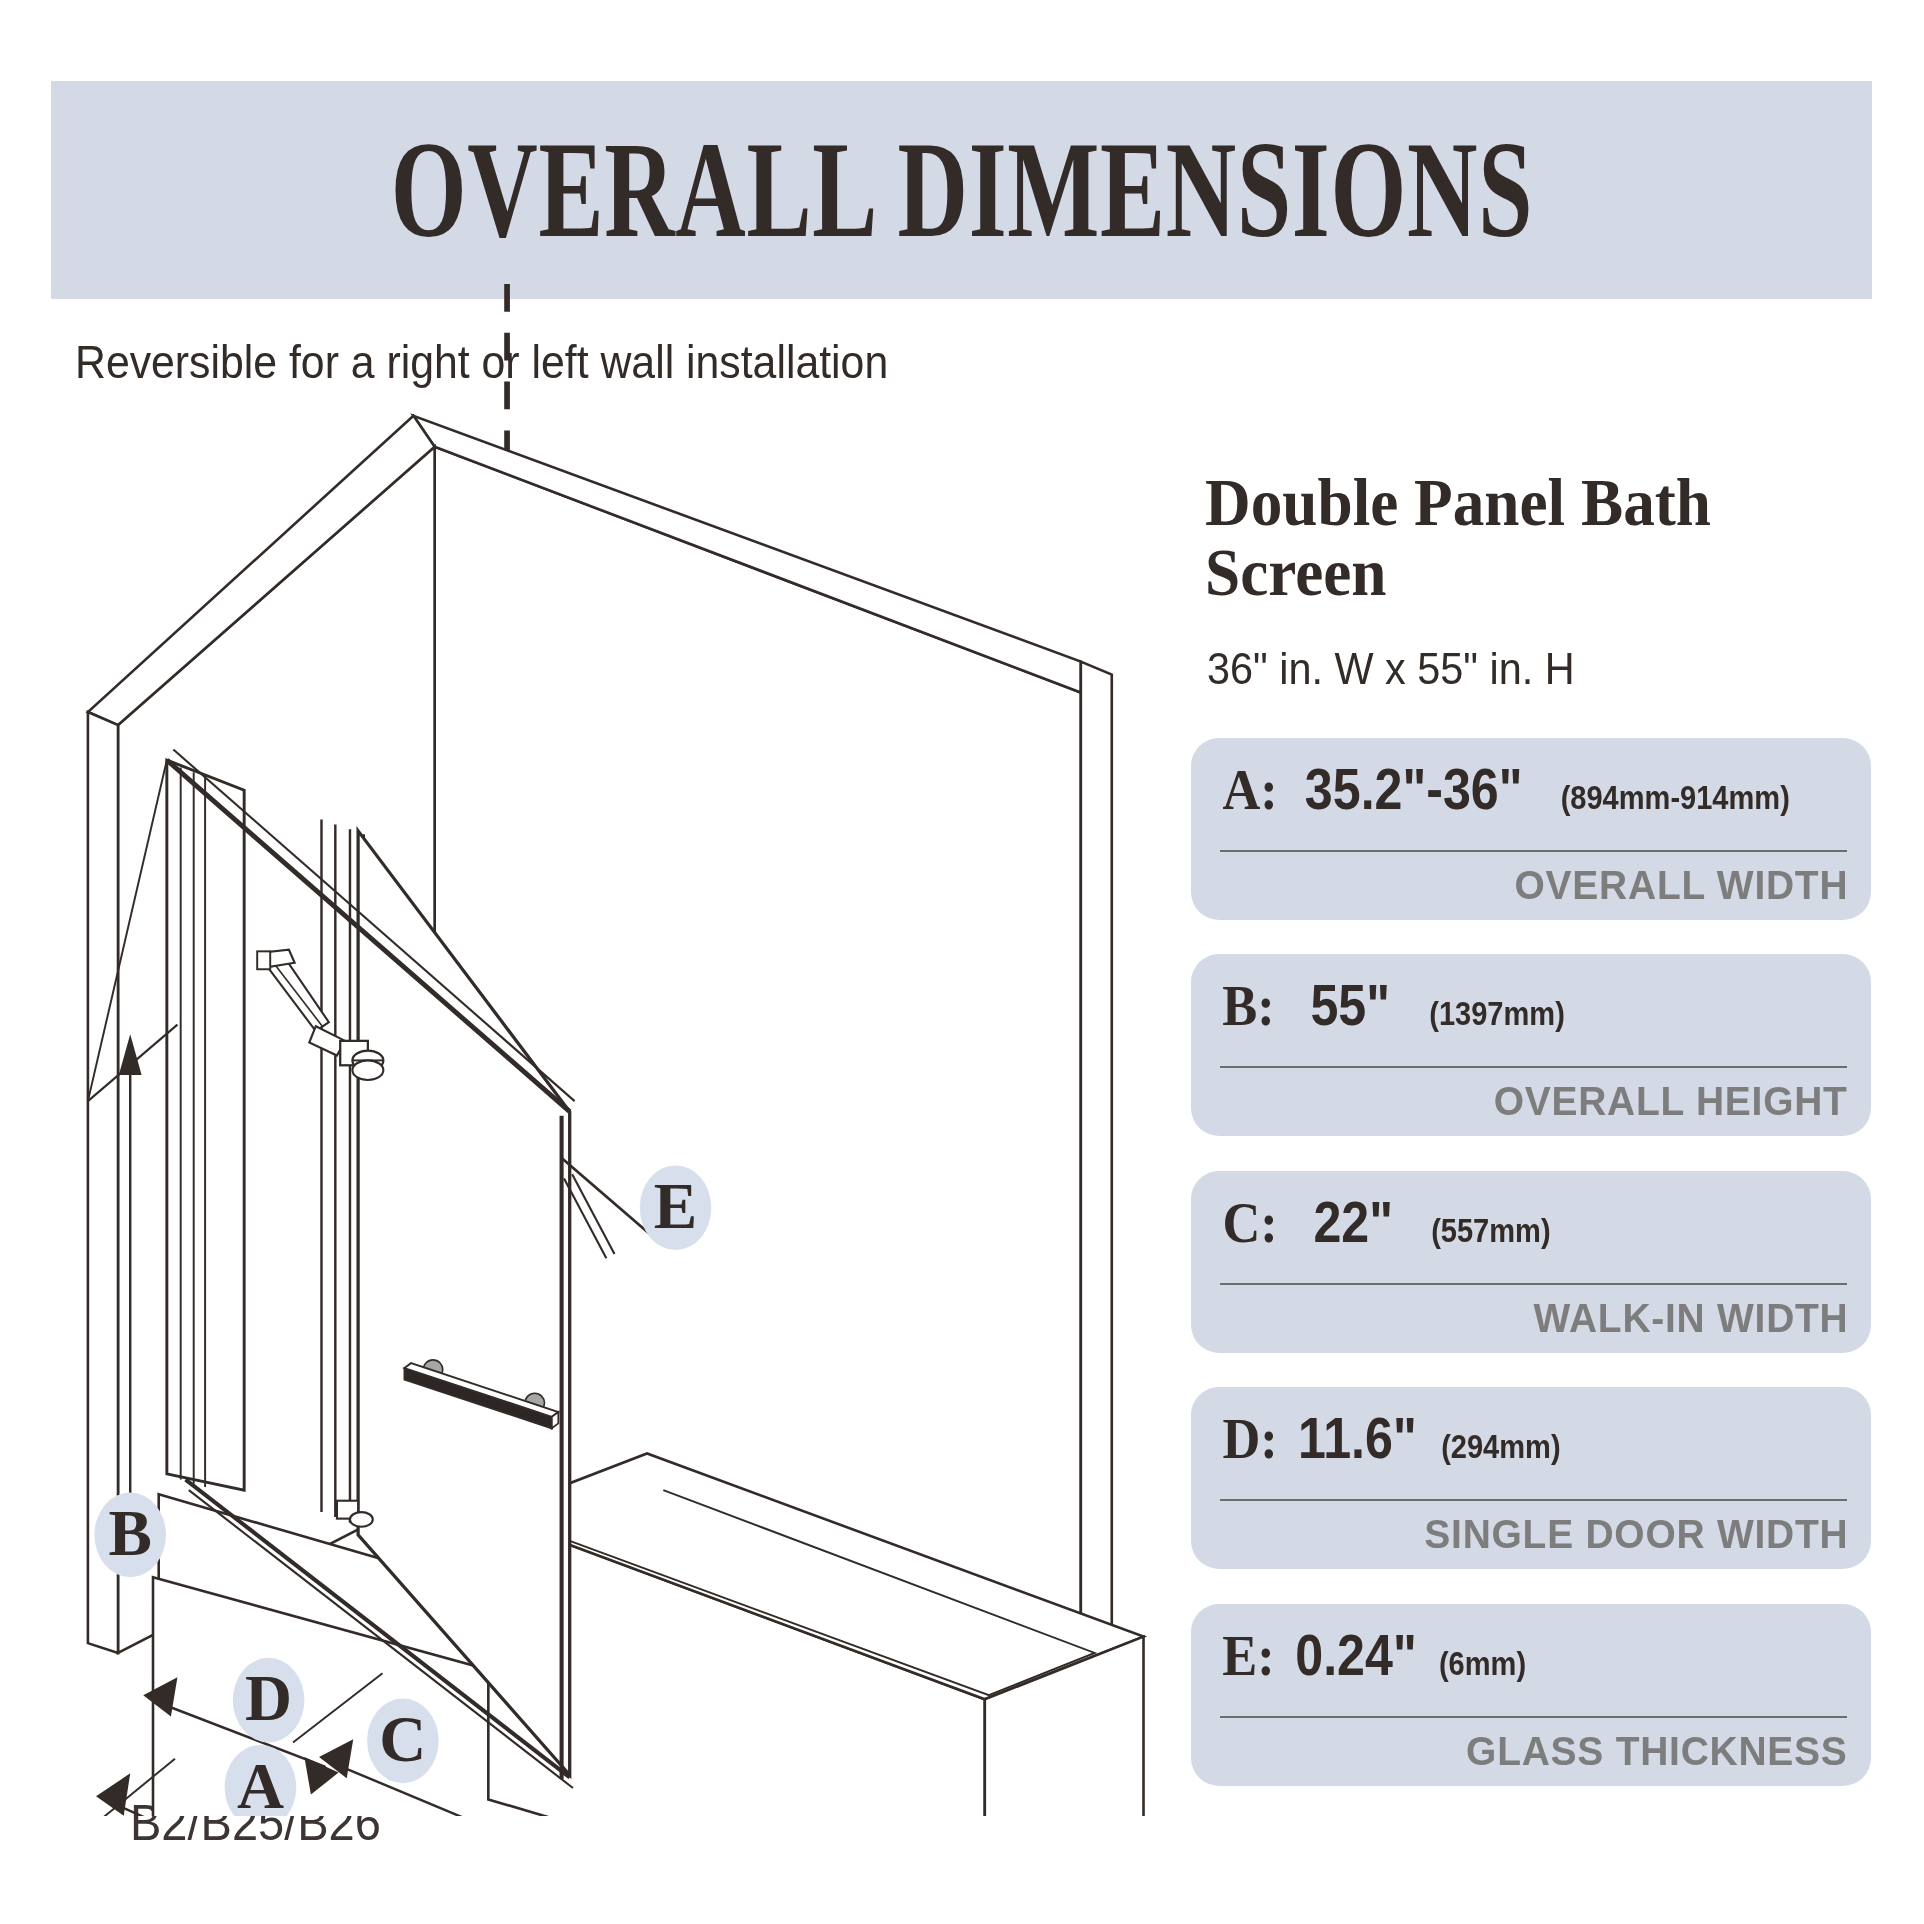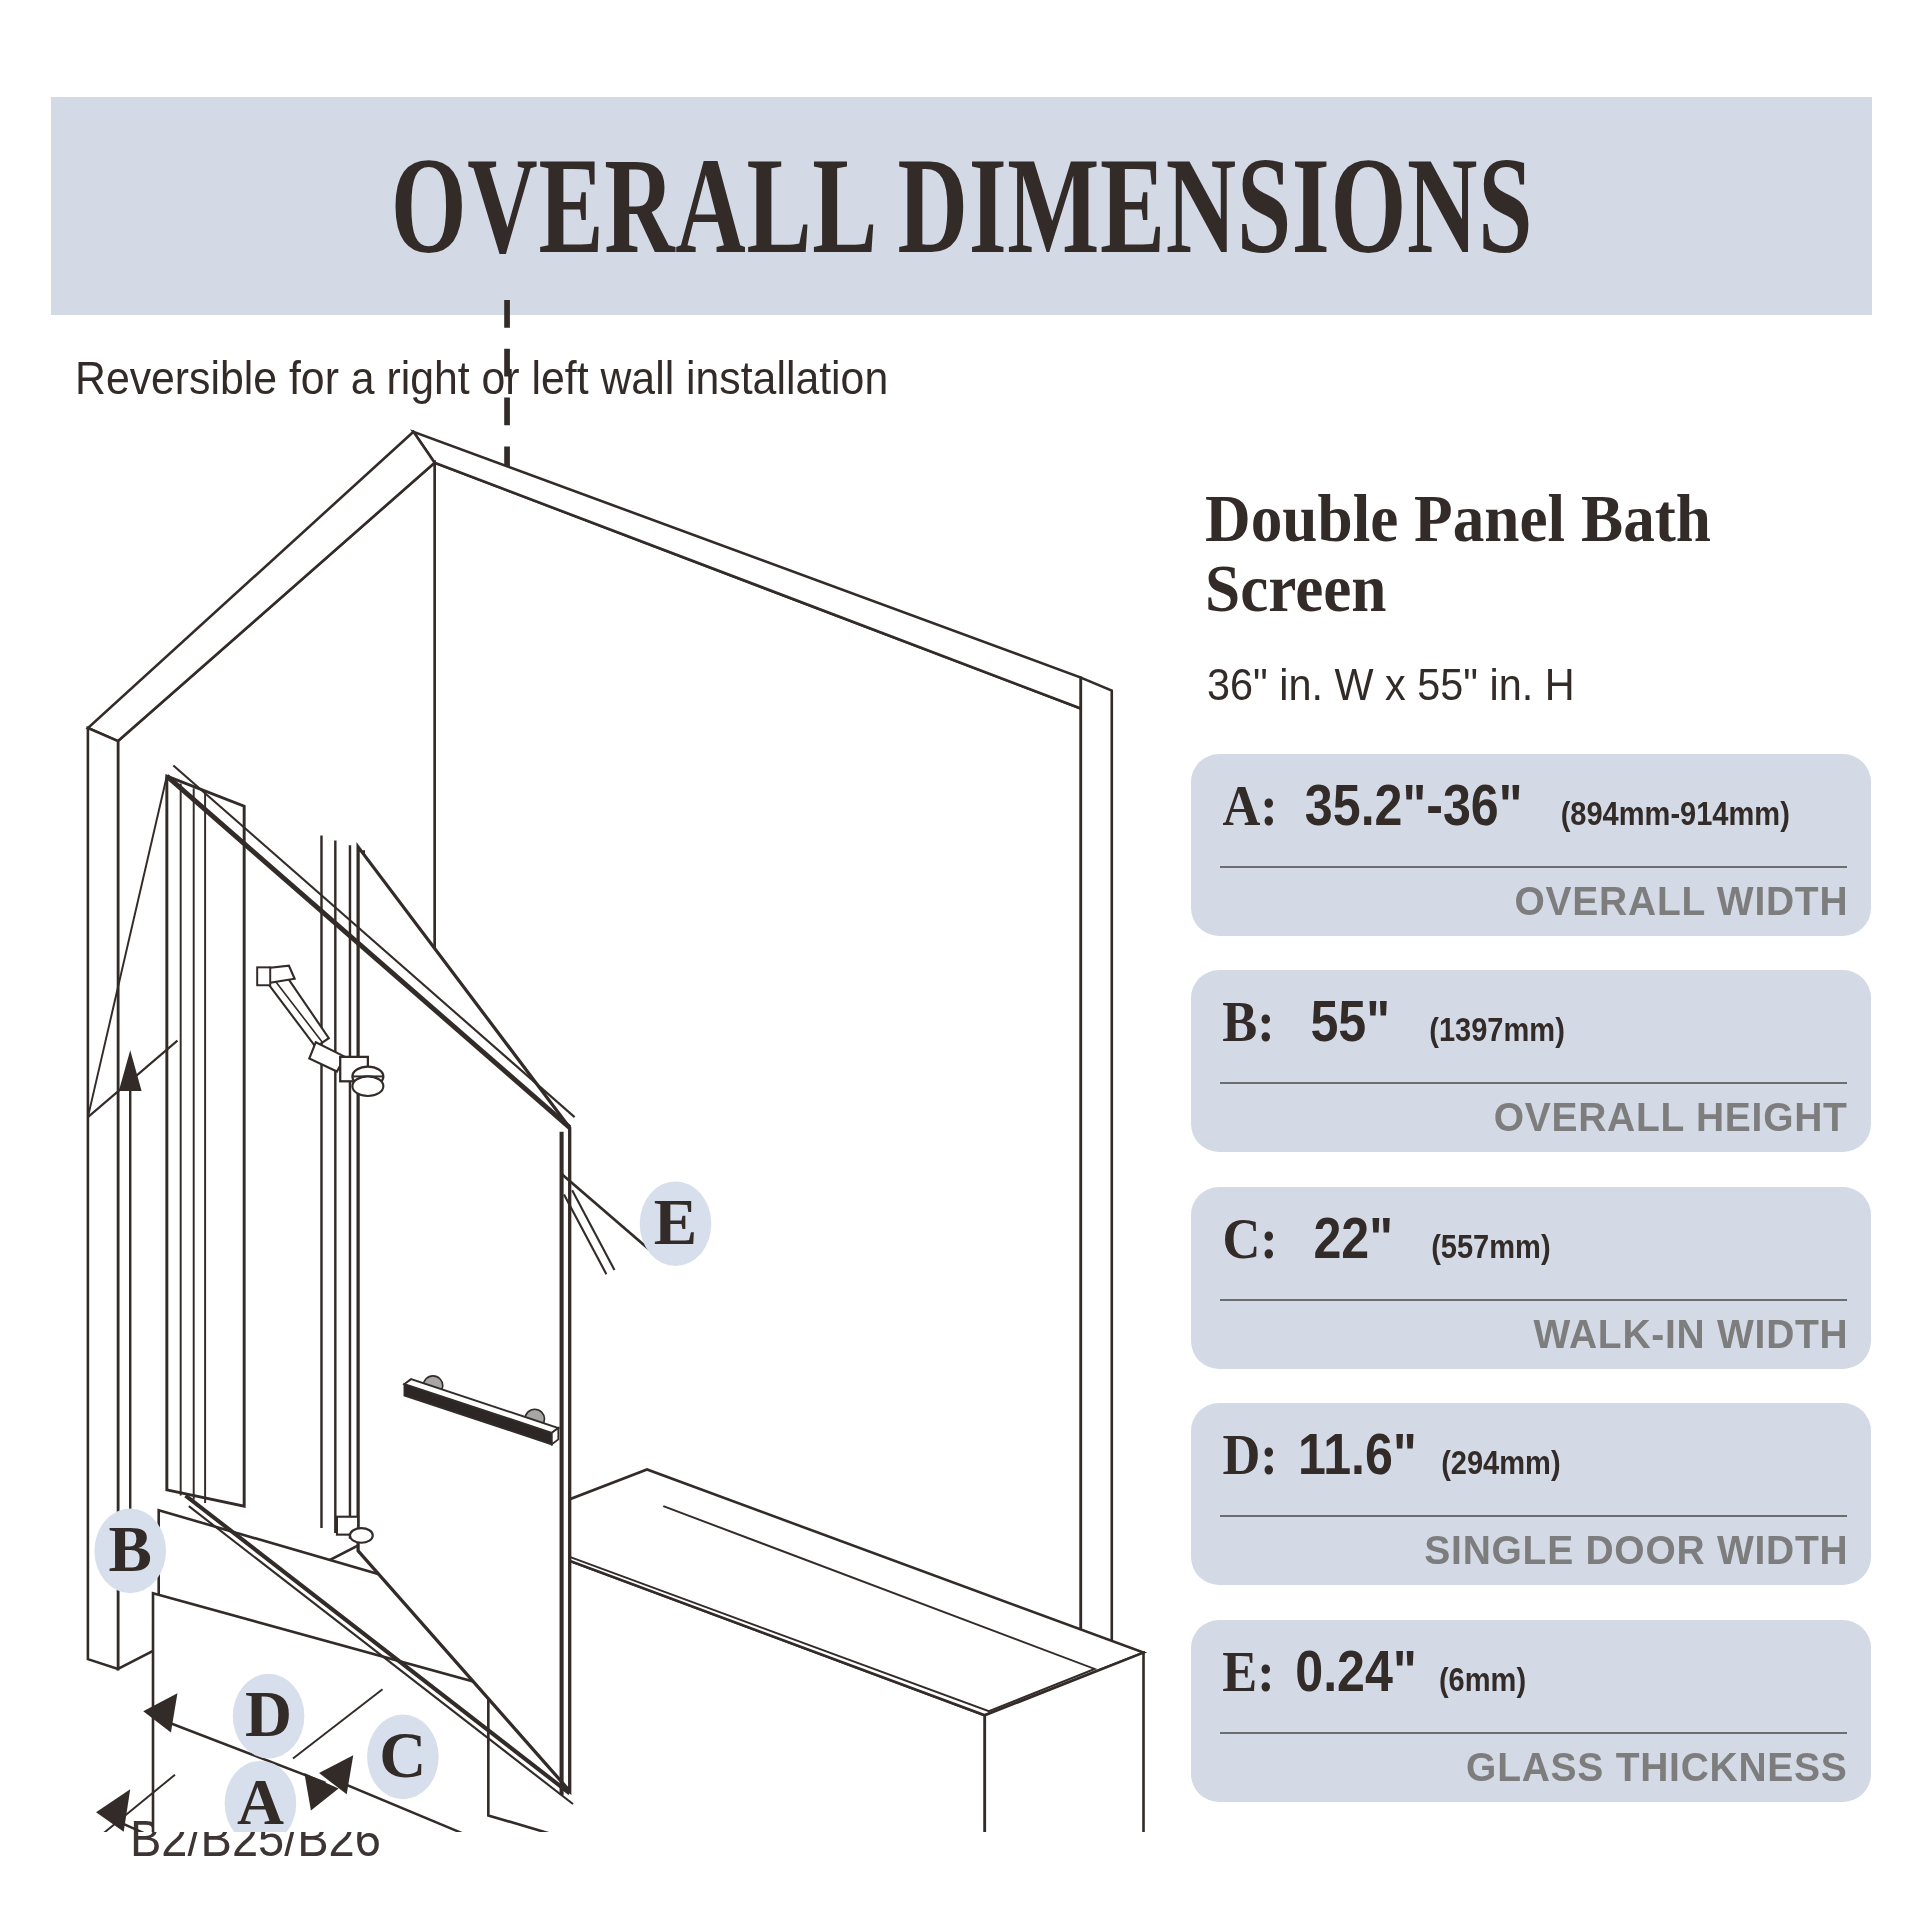--- a/index.html
+++ b/index.html
@@ -4,21 +4,21 @@
 <style>
   html,body{margin:0;padding:0;}
   body{
     width:1925px;height:1925px;
     background:#ffffff;
     font-family:"Liberation Sans", sans-serif;
     position:relative;
     overflow:hidden;
     color:#332b28;
   }
-  #page{position:absolute;inset:0;margin-top:16px;}
+  #page{position:absolute;inset:0;}
 
   
   .banner{
     position:absolute;
     left:51px;top:81px;width:1821px;height:218px;
     background:#d3d9e5;
     display:flex;align-items:center;justify-content:center;
   }
   .banner-title{
     font-family:"Liberation Serif", serif;

